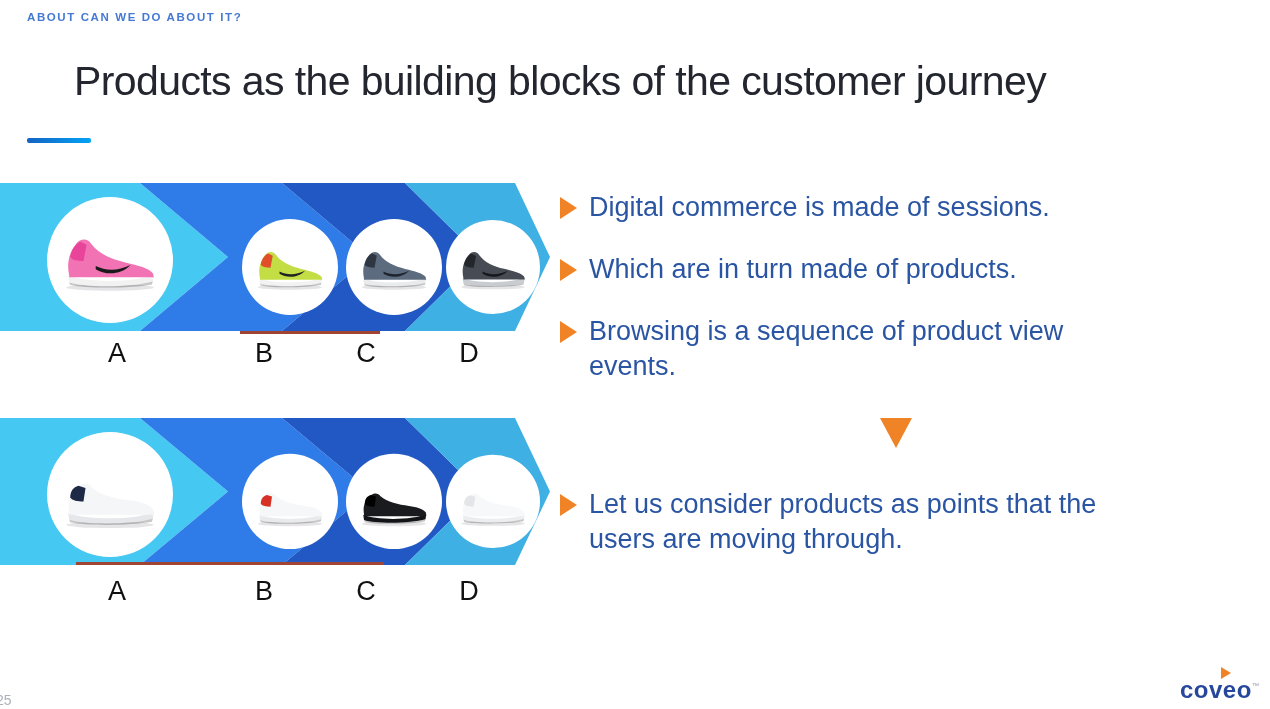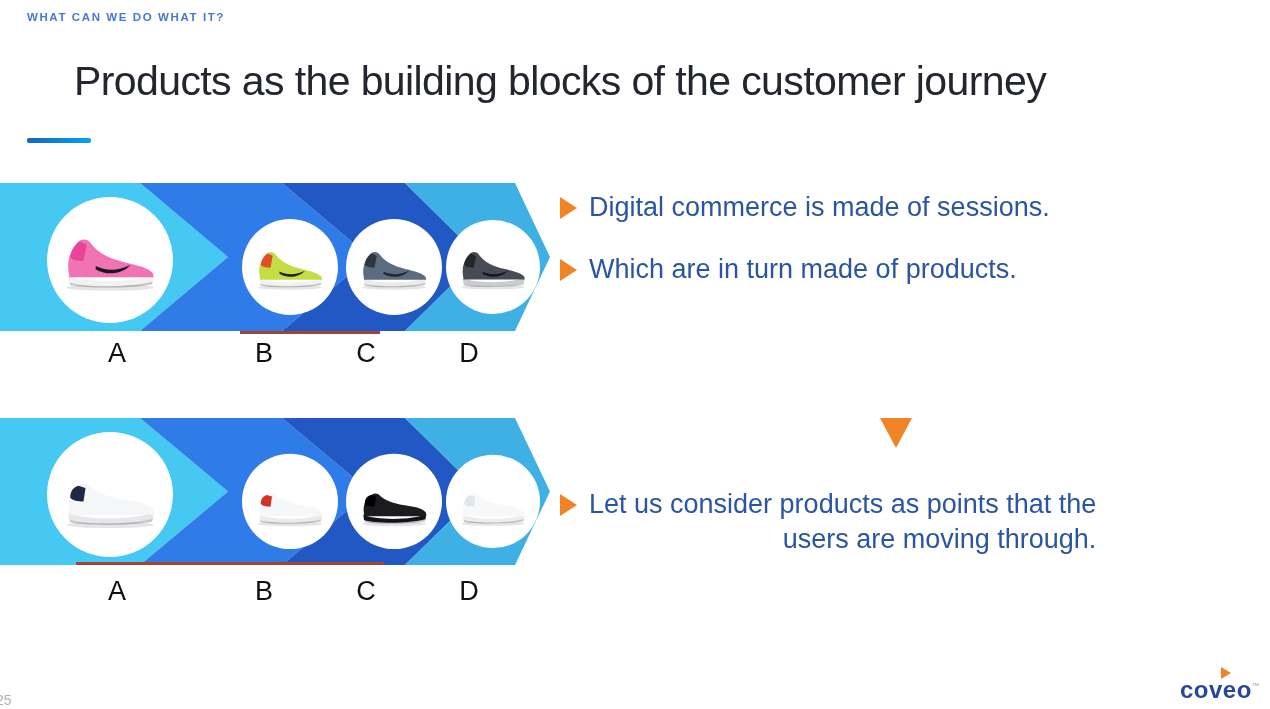--- a/index.html
+++ b/index.html
@@ -24,21 +24,21 @@
   }
   .band{position:absolute;left:0;}
   .band svg{display:block;}
   .label-row{position:absolute;left:0;width:553px;height:30px;}
   .step-label{
     position:absolute;transform:translateX(-50%);
     font-size:27px;color:var(--label-black);line-height:30px;
   }
   .underline-strip{position:absolute;height:3px;background:var(--underline-red);}
   .bullets{position:absolute;left:560px;width:690px;}
-  .bullet{display:flex;align-items:flex-start;margin-bottom:27px;text-align:right;}
+  .bullet{display:flex;align-items:flex-start;margin-bottom:27px;}
   .tri{
     width:0;height:0;flex:0 0 auto;margin-top:7px;margin-right:12px;
     border-left:17px solid var(--bullet-orange);
     border-top:11px solid transparent;border-bottom:11px solid transparent;
   }
   .bullet-lines{font-size:27px;line-height:35px;color:var(--bullet-text-blue);}
   .down-arrow{
     position:absolute;left:880px;top:418px;width:0;height:0;
     border-left:16px solid transparent;border-right:16px solid transparent;
     border-top:30px solid var(--bullet-orange);
@@ -53,21 +53,21 @@
     position:absolute;left:41px;top:-9px;width:0;height:0;
     border-top:6px solid transparent;border-bottom:6px solid transparent;
     border-left:10px solid var(--bullet-orange);
   }
 </style>
 </head>
 <body>
 
 <div class="slide">
 
-  <div class="kicker">WHAT CAN WE DO WHAT IT?</div>
+  <div class="kicker">ABOUT CAN WE DO ABOUT IT?</div>
   <div class="title">Products as the building blocks of the customer journey</div>
   <div class="title-dash"></div>
 
   <div class="band" id="band1" style="top:183px;">
       <svg width="553" height="148" viewBox="0 0 553 148" preserveAspectRatio="none">
         <polygon points="0,0 140,0 228,74 140,148 0,148" fill="#45C8F1"></polygon>
         <polygon points="140,0 282,0 370,74 282,148 140,148 228,74" fill="#2F7BE8"></polygon>
         <polygon points="282,0 405,0 480,74 405,148 282,148 370,74" fill="#2158C4"></polygon>
         <polygon points="405,0 515,0 550,74 515,148 405,148 480,74" fill="#3FB0E4"></polygon>
         <circle cx="110" cy="77" r="63" fill="#FFFFFF"></circle>
@@ -174,20 +174,27 @@
         <div class="bullet-lines">
           <div>Digital commerce is made of sessions.</div>
         </div>
       </div>
       <div class="bullet">
         <span class="tri"></span>
         <div class="bullet-lines">
           <div>Which are in turn made of products.</div>
         </div>
       </div>
+      <div class="bullet">
+        <span class="tri"></span>
+        <div class="bullet-lines">
+          <div>Browsing is a sequence of product view</div>
+          <div>events.</div>
+        </div>
+      </div>
     </div>
   <div class="down-arrow"></div>
   <div class="bullets" id="bullets-bottom" style="top:487px;">
       <div class="bullet">
         <span class="tri"></span>
         <div class="bullet-lines">
           <div>Let us consider products as points that the</div>
           <div>users are moving through.</div>
         </div>
       </div>

